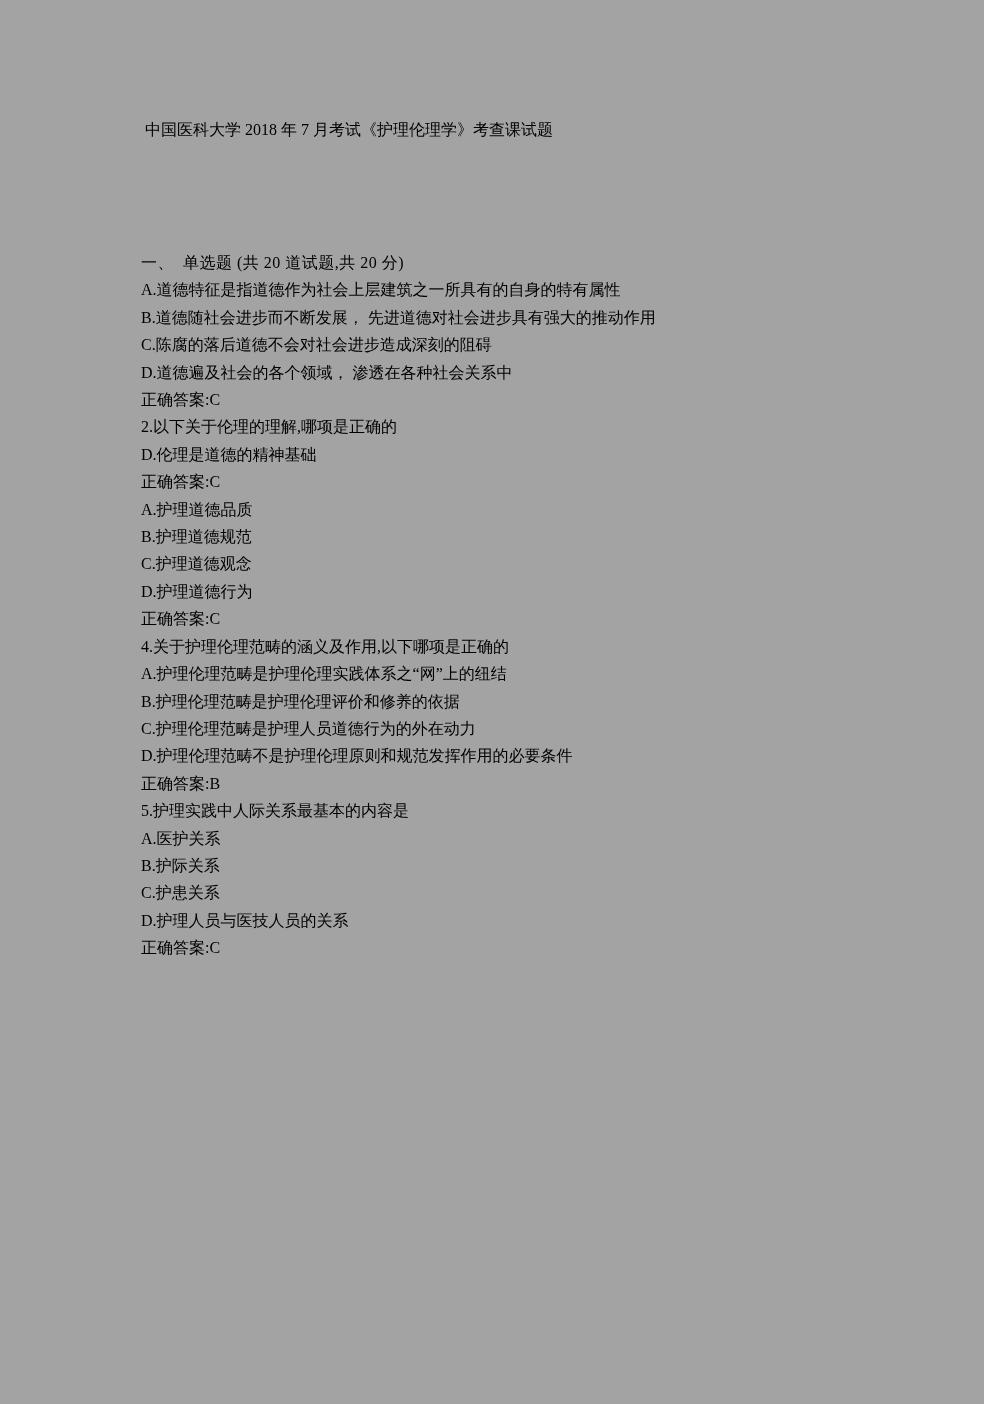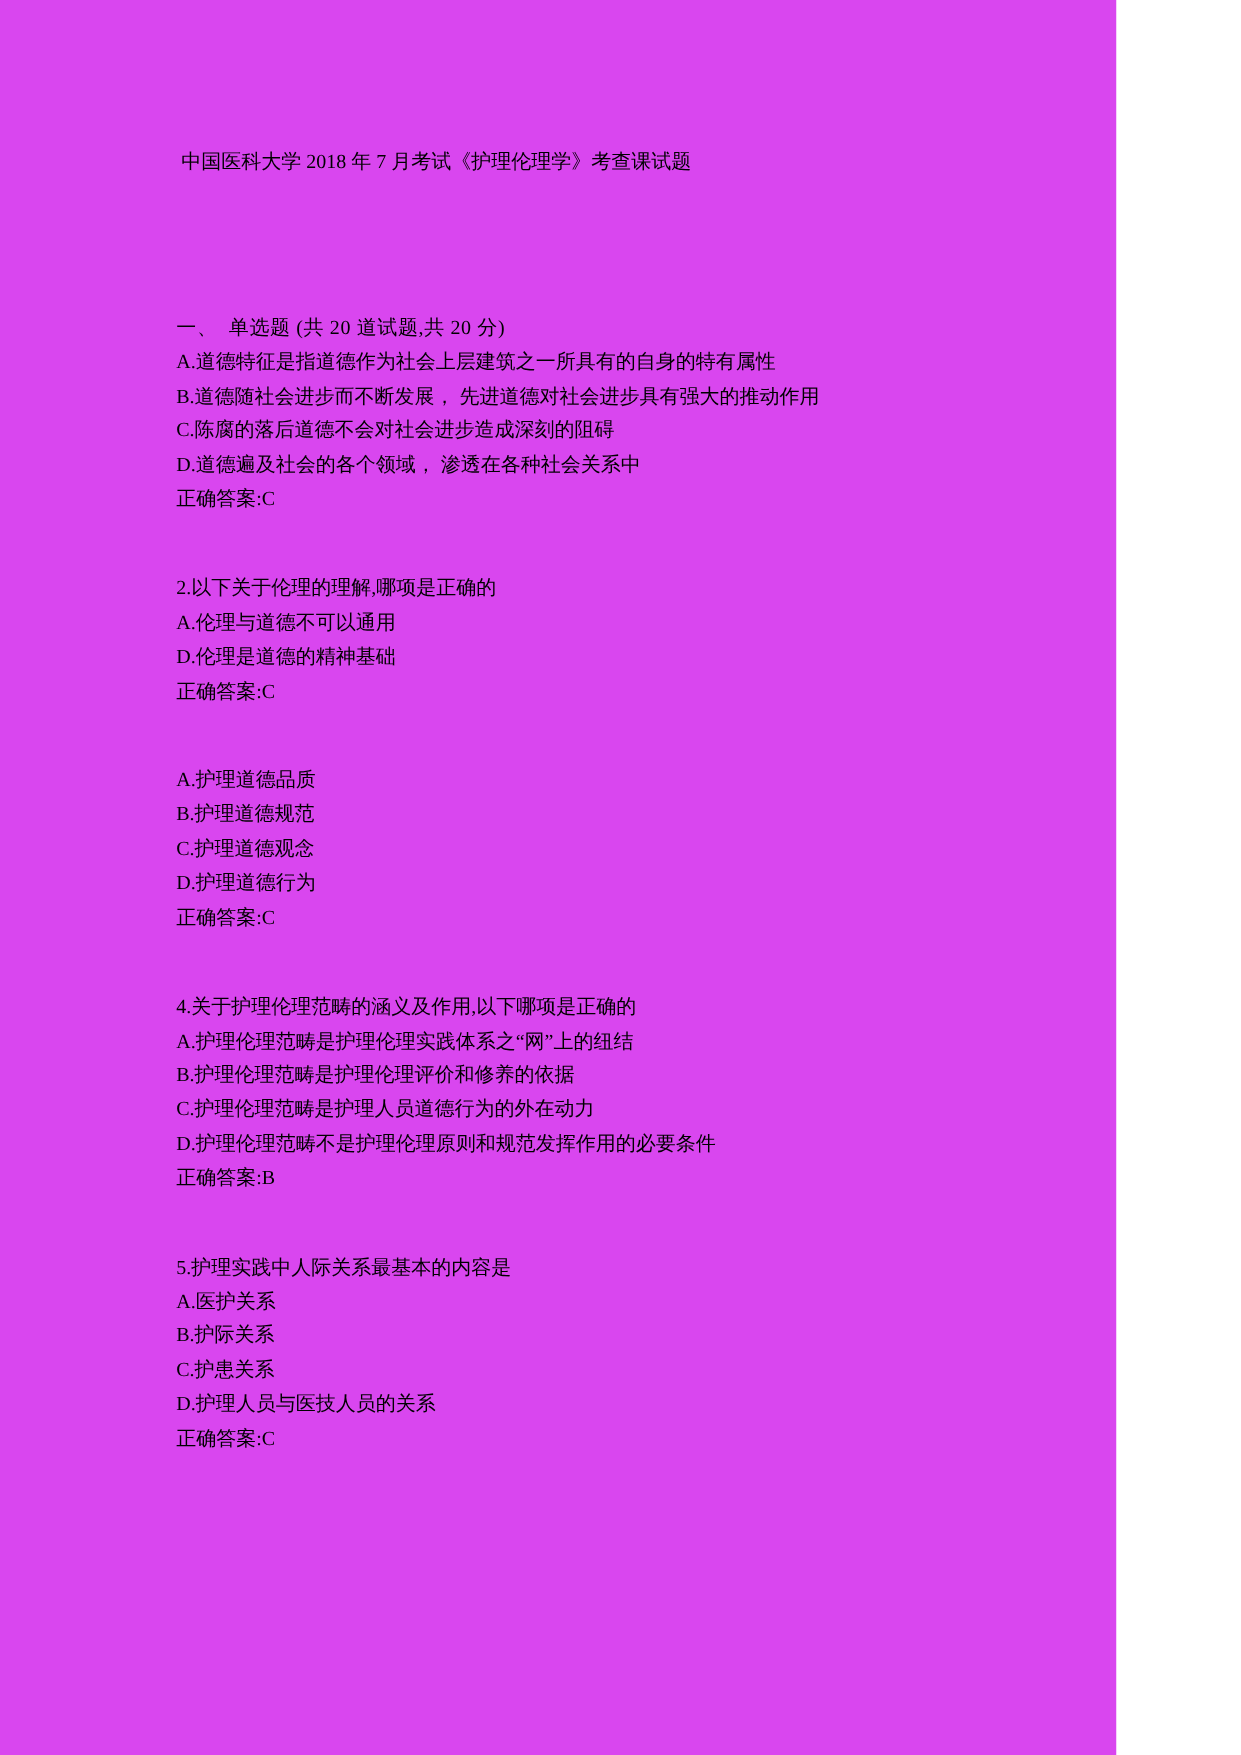--- a/index.html
+++ b/index.html
@@ -8,22 +8,22 @@
     width: 993px;
     height: 1404px;
     position: relative;
     font-family: "Liberation Serif", "DejaVu Serif", serif;
     color: #000000;
     overflow: hidden;
   }
   .page {
     position: absolute;
     left: 0; top: 0;
-    width: 893px; height: 1404px;
-    background: #d946ef;
+    width: 984px; height: 1404px;
+    background: #a3a3a3;
   }
   .doc-title {
     position: absolute;
     left: 145px;
     top: 120px;
     font-size: 16px;
     line-height: 19px;
     white-space: pre;
     font-weight: normal;
   }
@@ -32,21 +32,21 @@
     left: 141px;
     top: 249px;
     width: 780px;
   }
   .line {
     font-size: 16px;
     line-height: 27.4px;
     white-space: pre;
   }
   .section-header { letter-spacing: 0.5px; }
-  .q-block { margin-top: 44px; }
+  .q-block { }
   .q-block.first { margin-top: 0; }
 </style>
 </head>
 <body>
 
 <div class="page">
 
   <div class="doc-title">中国医科大学 2018 年 7 月考试《护理伦理学》考查课试题</div>
 
   <div class="content">
@@ -55,21 +55,20 @@
       <div class="line section-header">一、  单选题 (共 20 道试题,共 20 分)</div>
       <div class="line">A.道德特征是指道德作为社会上层建筑之一所具有的自身的特有属性</div>
       <div class="line">B.道德随社会进步而不断发展， 先进道德对社会进步具有强大的推动作用</div>
       <div class="line">C.陈腐的落后道德不会对社会进步造成深刻的阻碍</div>
       <div class="line">D.道德遍及社会的各个领域， 渗透在各种社会关系中</div>
       <div class="line">正确答案:C</div>
     </div>
 
     <div class="q-block">
       <div class="line">2.以下关于伦理的理解,哪项是正确的</div>
-      <div class="line">A.伦理与道德不可以通用</div>
       <div class="line">D.伦理是道德的精神基础</div>
       <div class="line">正确答案:C</div>
     </div>
 
     <div class="q-block">
       <div class="line">A.护理道德品质</div>
       <div class="line">B.护理道德规范</div>
       <div class="line">C.护理道德观念</div>
       <div class="line">D.护理道德行为</div>
       <div class="line">正确答案:C</div>

